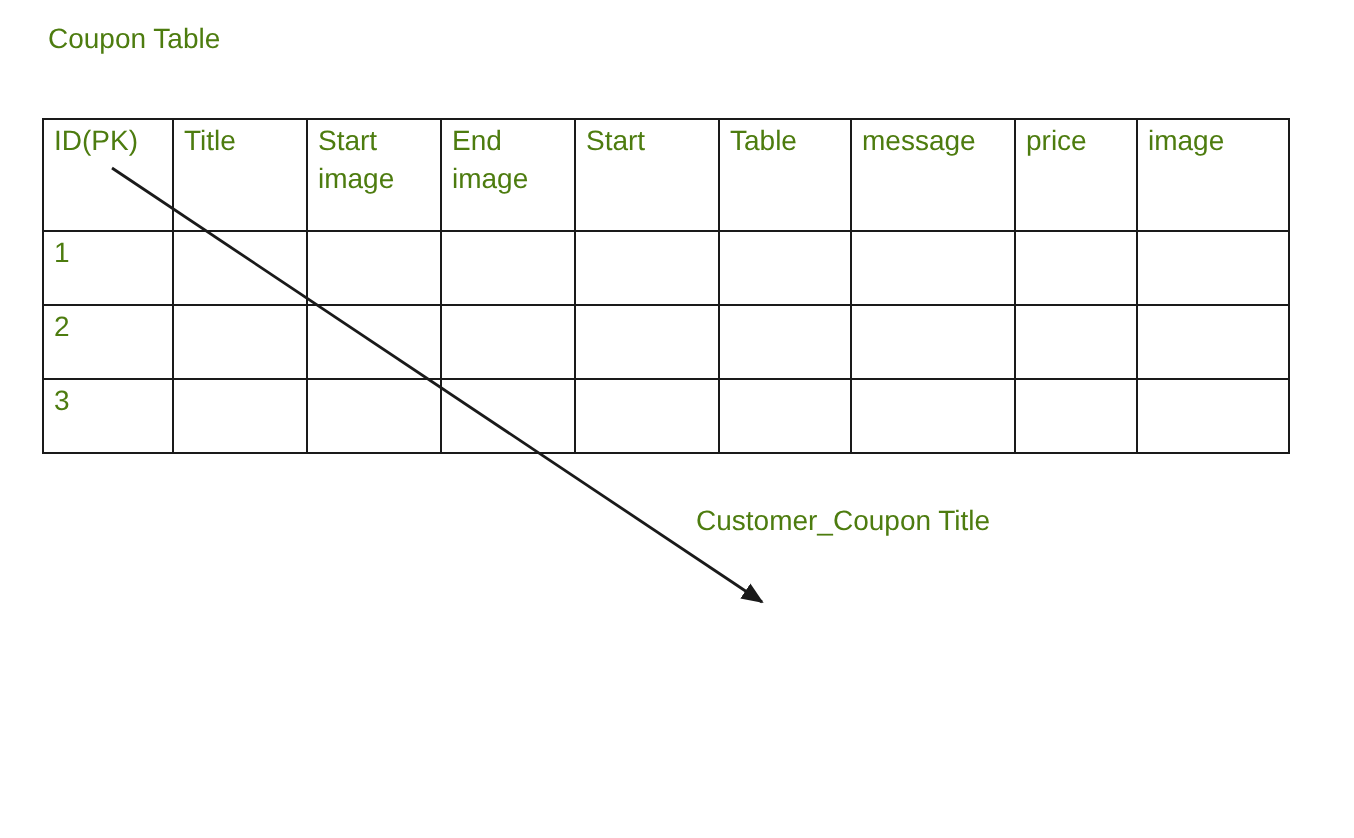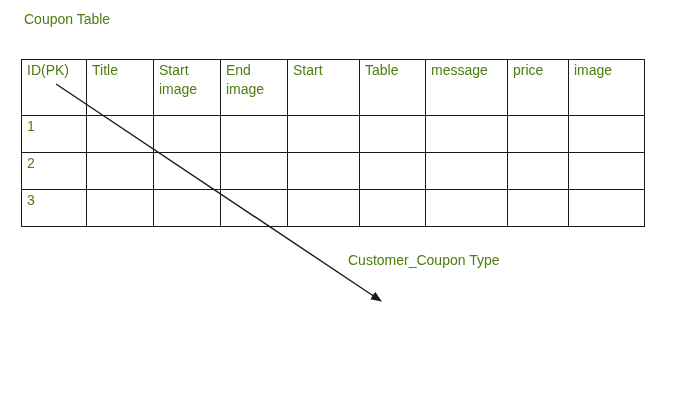--- a/index.html
+++ b/index.html
@@ -143,21 +143,21 @@
         <td></td>
         <td></td>
         <td></td>
         <td></td>
         <td></td>
         <td></td>
       </tr>
     </tbody>
   </table>
 
-  <div class="diagram-title cc-title">Customer_Coupon Type</div>
+  <div class="diagram-title cc-title">Customer_Coupon Title</div>
 
 
   <svg class="arrow-overlay" width="677" height="419" viewBox="0 0 677 419" xmlns="http://www.w3.org/2000/svg">
     <defs>
       <marker id="arrowhead" markerUnits="userSpaceOnUse" markerWidth="12" markerHeight="10" refX="10" refY="4.5" orient="auto">
         <path d="M0,0 L11,4.5 L0,9 Z" fill="#1a1a1a"></path>
       </marker>
     </defs>
     <line x1="56" y1="84" x2="381" y2="301" stroke="#1a1a1a" stroke-width="1.4" marker-end="url(#arrowhead)"></line>
   </svg>

